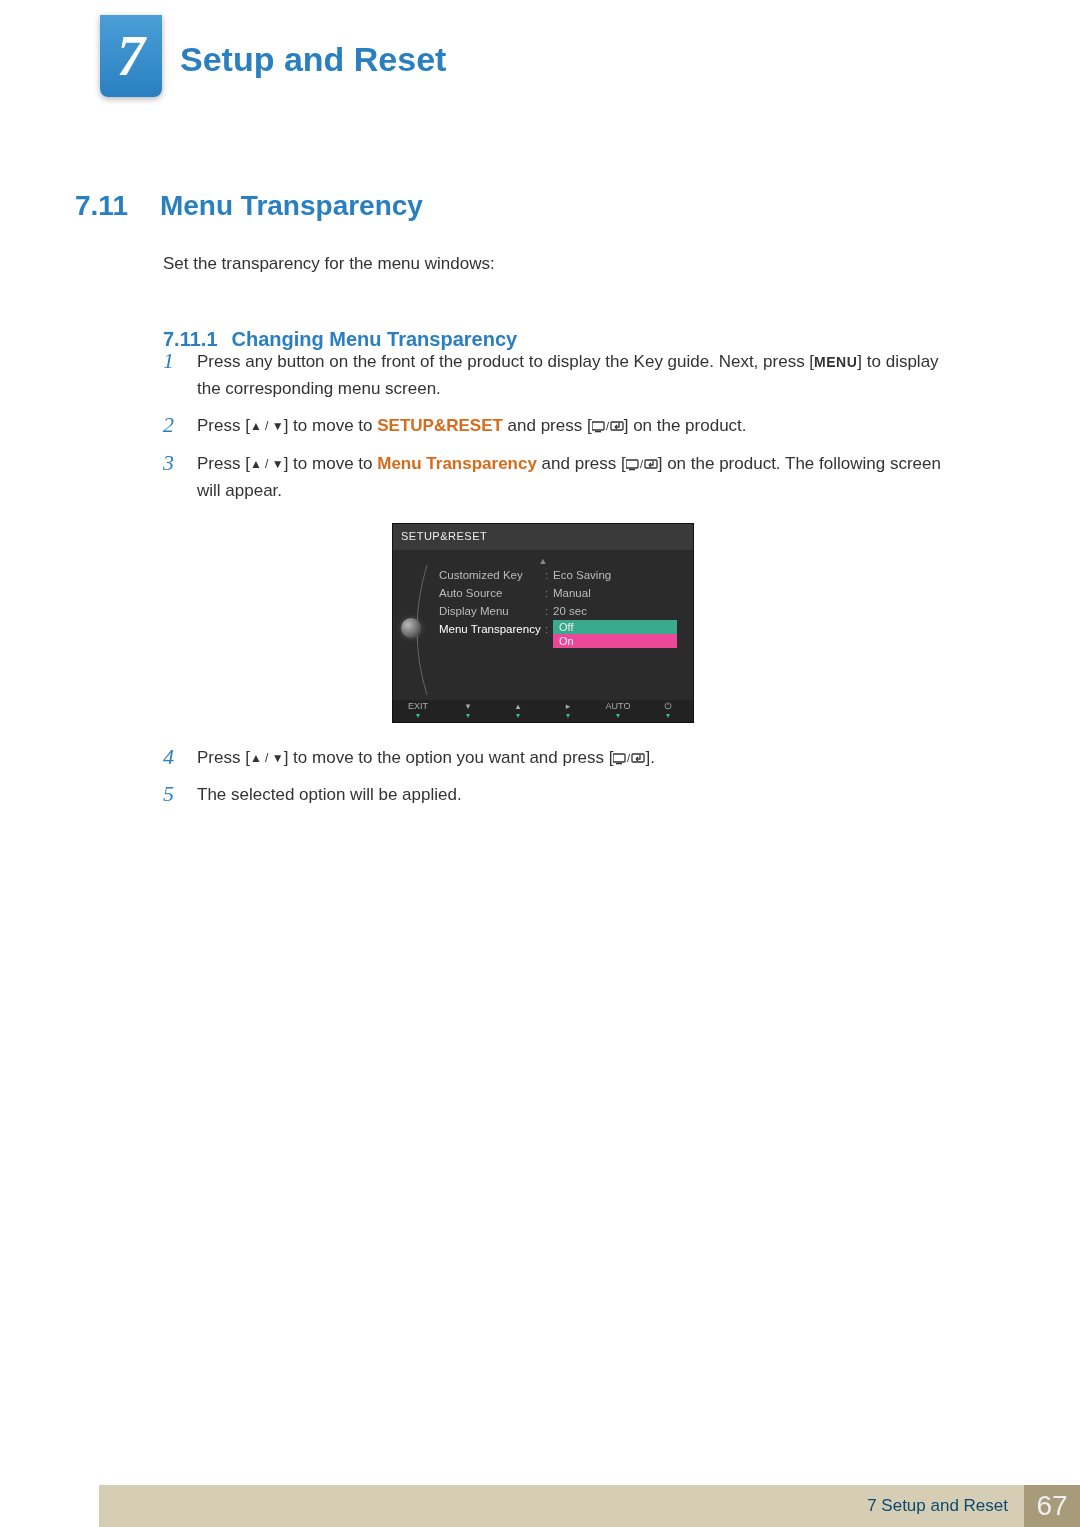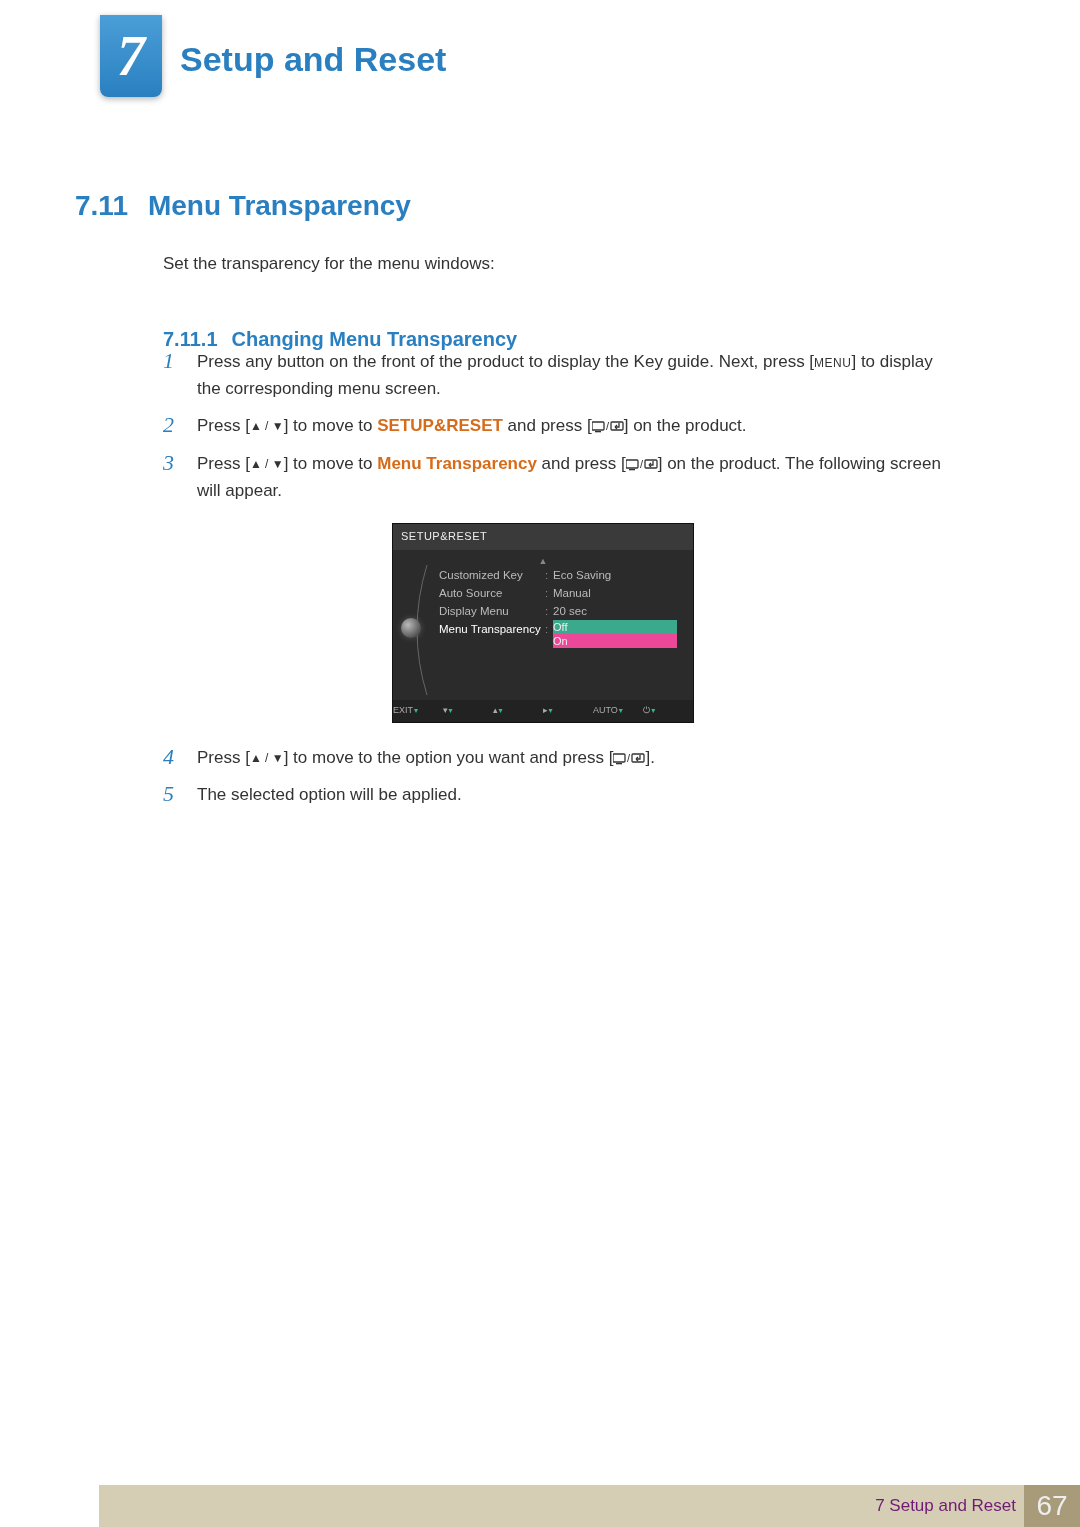--- a/index.html
+++ b/index.html
@@ -37,21 +37,21 @@
     font-size: 34px;
     color: #2a7fc0;
     font-weight: bold;
   }
   .section-row {
     position: absolute;
     left: 75px;
     top: 190px;
     display: flex;
     align-items: baseline;
-    gap: 20px;
+    gap: 32px;
   }
   .section-num {
     font-size: 28px;
     color: #2a7fc0;
     font-weight: bold;
   }
   .section-title {
     font-size: 28px;
     color: #2a7fc0;
     font-weight: bold;
@@ -100,22 +100,22 @@
     font-family: Georgia, serif;
     font-style: italic;
     color: #2a7fc0;
     font-size: 22px;
     min-width: 16px;
     line-height: 1.2;
   }
   .step-text { flex: 1; }
   .menu-word {
     display: inline-block;
-    font-weight: normal;
-    font-size: 12px;
+    font-weight: bold;
+    font-size: 14px;
     letter-spacing: 0.5px;
     vertical-align: baseline;
   }
   .kw-orange { color: #d66b1a; font-weight: bold; }
   .tri { font-size: 12px; vertical-align: 1px; }
   .icon-inline {
     display: inline-flex;
     align-items: center;
     gap: 2px;
     vertical-align: middle;
@@ -184,36 +184,37 @@
   .osd-row .val { flex: 1; }
   .osd-row.hl .lbl { color: #fff; }
   .osd-dropdown {
     margin-left: 160px;
     margin-right: 16px;
     margin-top: -18px;
   }
   .osd-opt {
     height: 14px;
     line-height: 14px;
+    padding-left: 6px;
     font-size: 11px;
   }
   .osd-opt.sel { background: #3aa98c; color: #eee; }
   .osd-opt.alt { background: #ec4899; color: #eee; }
   .osd-footer {
     display: flex;
     justify-content: space-around;
     align-items: center;
     background: #222;
     height: 22px;
     font-size: 10px;
     color: #aaa;
   }
   .osd-foot-item {
     display: flex;
-    flex-direction: row;
+    flex-direction: column;
     align-items: center;
     line-height: 1;
     gap: 1px;
     flex: 1;
   }
   .osd-foot-item .top { font-size: 9px; }
   .osd-foot-item .bot { color: #2fb89a; font-size: 8px; }
 
   
   .page-footer {
@@ -222,23 +223,23 @@
     bottom: 0;
     right: 0;
     height: 42px;
     background: #d6cdb5;
     display: flex;
     align-items: center;
     justify-content: flex-end;
     padding-right: 0;
   }
   .footer-text {
-    color: #701a75;
+    color: #0c4a6e;
     font-size: 17px;
-    margin-right: 8px;
+    margin-right: 16px;
   }
   .footer-page {
     background: #a89b7a;
     color: #eee;
     font-size: 28px;
     width: 56px;
     height: 42px;
     display: flex;
     align-items: center;
     justify-content: center;

